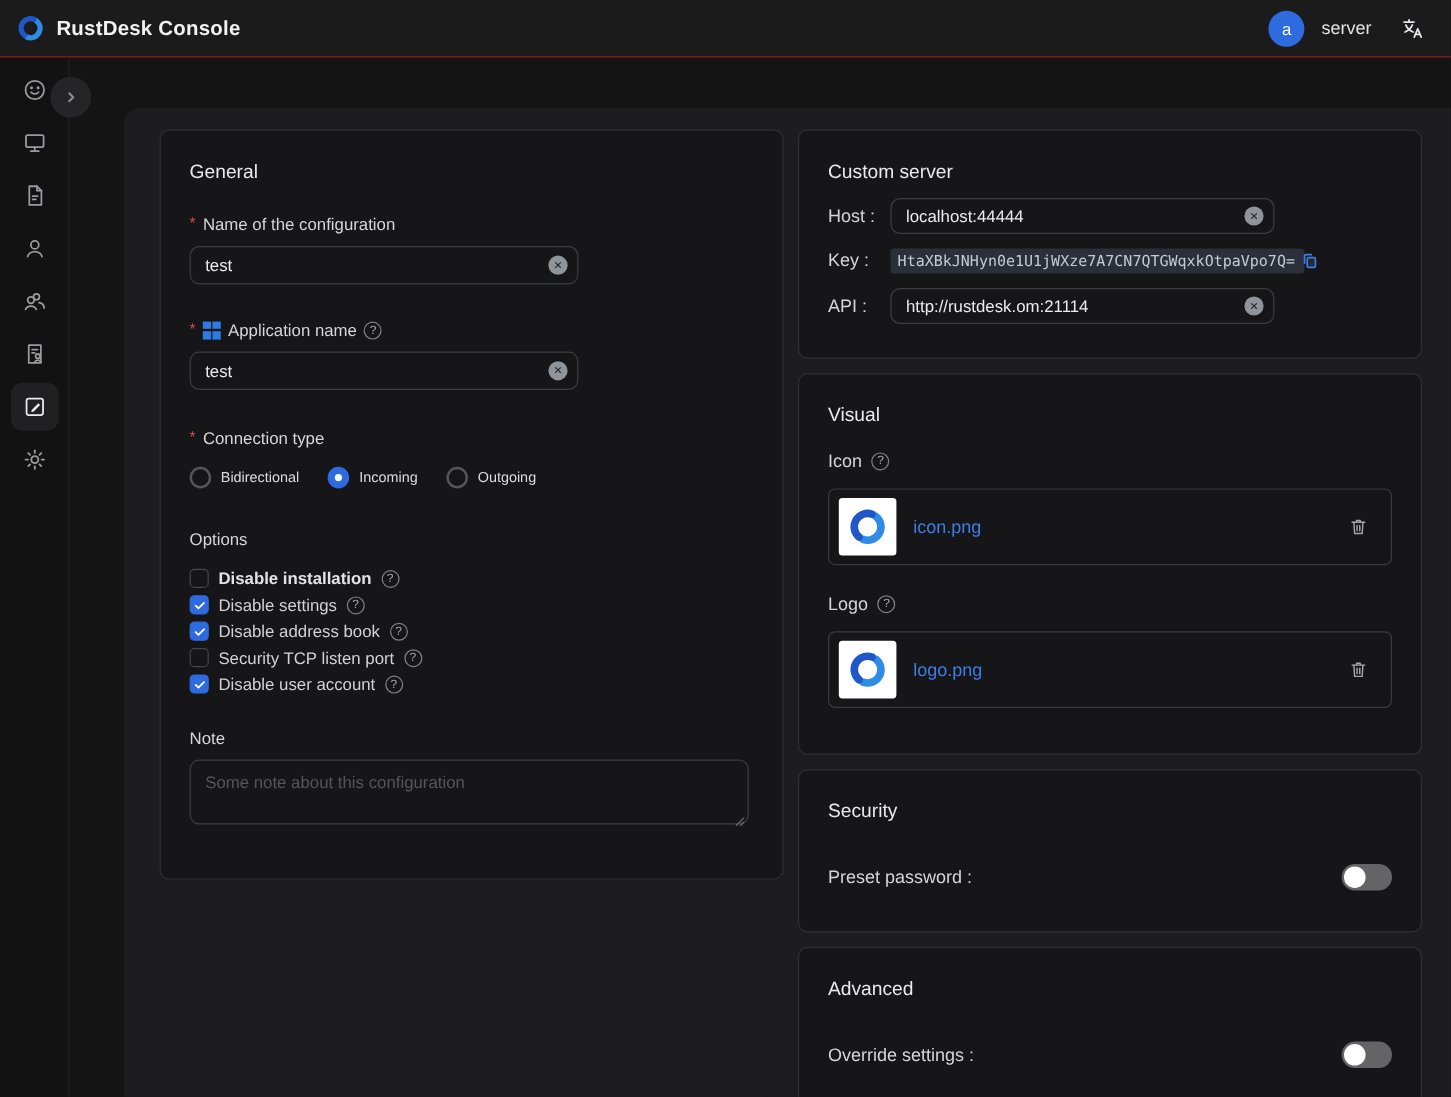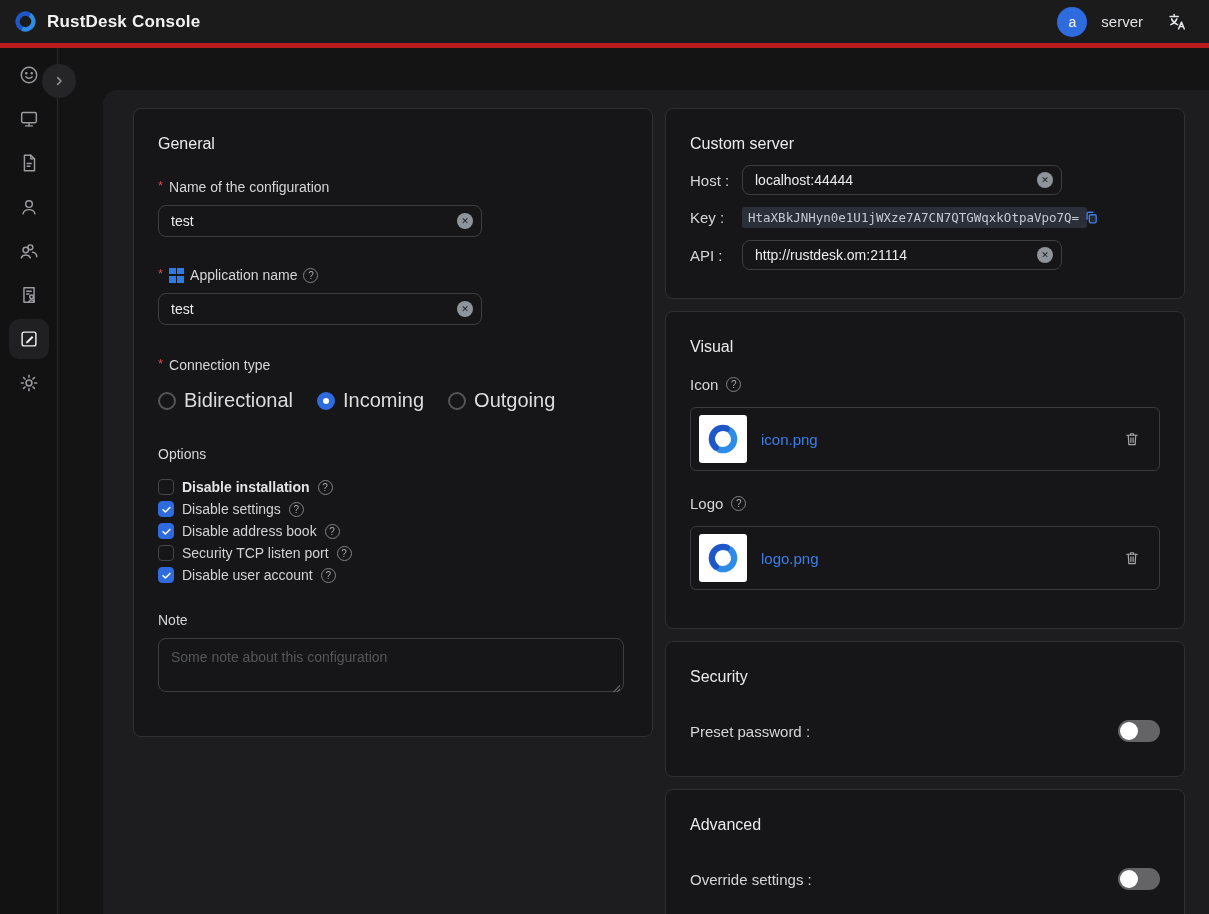--- a/index.html
+++ b/index.html
@@ -3,21 +3,21 @@
 <meta charset="utf-8">
 <style>
   * { box-sizing: border-box; margin: 0; padding: 0; }
   html,body { width:1209px; height:914px; overflow:hidden; }
   body {
     font-family: "Liberation Sans", sans-serif;
     background:#141415; color:#e4e4e6;
   }
   
   .header {
-    height:48px; background:#1b1b1c; border-bottom:5px solid #b91c1c;
+    height:48px; background:#1b1b1c; border-bottom:1px solid #b91c1c;
     display:flex; align-items:center; padding:0 20px 0 12px;
   }
   .brand { display:flex; align-items:center; gap:8px; }
   .brand-title { font-size:17px; font-weight:700; color:#f2f2f3; letter-spacing:.2px; }
   .header-right { margin-left:auto; display:flex; align-items:center; gap:14px; }
   .avatar {
     width:30px; height:30px; border-radius:50%; background:#2e6bdf; color:#fff;
     display:flex; align-items:center; justify-content:center; font-size:14px;
   }
   .username { font-size:15px; color:#e2e2e4; }
@@ -72,21 +72,21 @@
     font-size:10px; line-height:13px; text-align:center; flex:none; cursor:pointer;
   }
   .win-icon { width:15px; height:15px; display:grid; grid-template-columns:1fr 1fr; grid-template-rows:1fr 1fr; gap:1.5px; }
   .win-icon span { background:#2e7be4; }
 
   .radio-row { display:flex; align-items:center; gap:24px; margin:16px 0 30px; }
   .radio-opt { display:flex; align-items:center; gap:8px; cursor:pointer; }
   .radio { width:18px; height:18px; border-radius:50%; border:2px solid #55555a; position:relative; flex:none; }
   .radio.on { background:#2e6bdf; border-color:#2e6bdf; }
   .radio.on::after { content:""; position:absolute; left:50%; top:50%; width:6px; height:6px; margin:-3px 0 0 -3px; border-radius:50%; background:#fff; }
-  .radio-label { font-size:20px; color:#dcdcde; }
+  .radio-label { font-size:12px; color:#dcdcde; }
 
   .section-label { font-size:14px; color:#d6d6d8; margin:0 0 14px; }
   .cb-row { display:flex; align-items:center; gap:8px; height:22px; cursor:pointer; }
   .checkbox { width:16px; height:16px; border-radius:4px; border:1.5px solid #46464b; display:flex; align-items:center; justify-content:center; flex:none; }
   .checkbox svg { display:none; }
   .checkbox.on { background:#2e6bdf; border-color:#2e6bdf; }
   .checkbox.on svg { display:block; }
   .cb-label { font-size:14px; color:#d2d2d5; margin-right:0; }
   .cb-label.bold { font-weight:700; color:#e3e3e6; }
 

